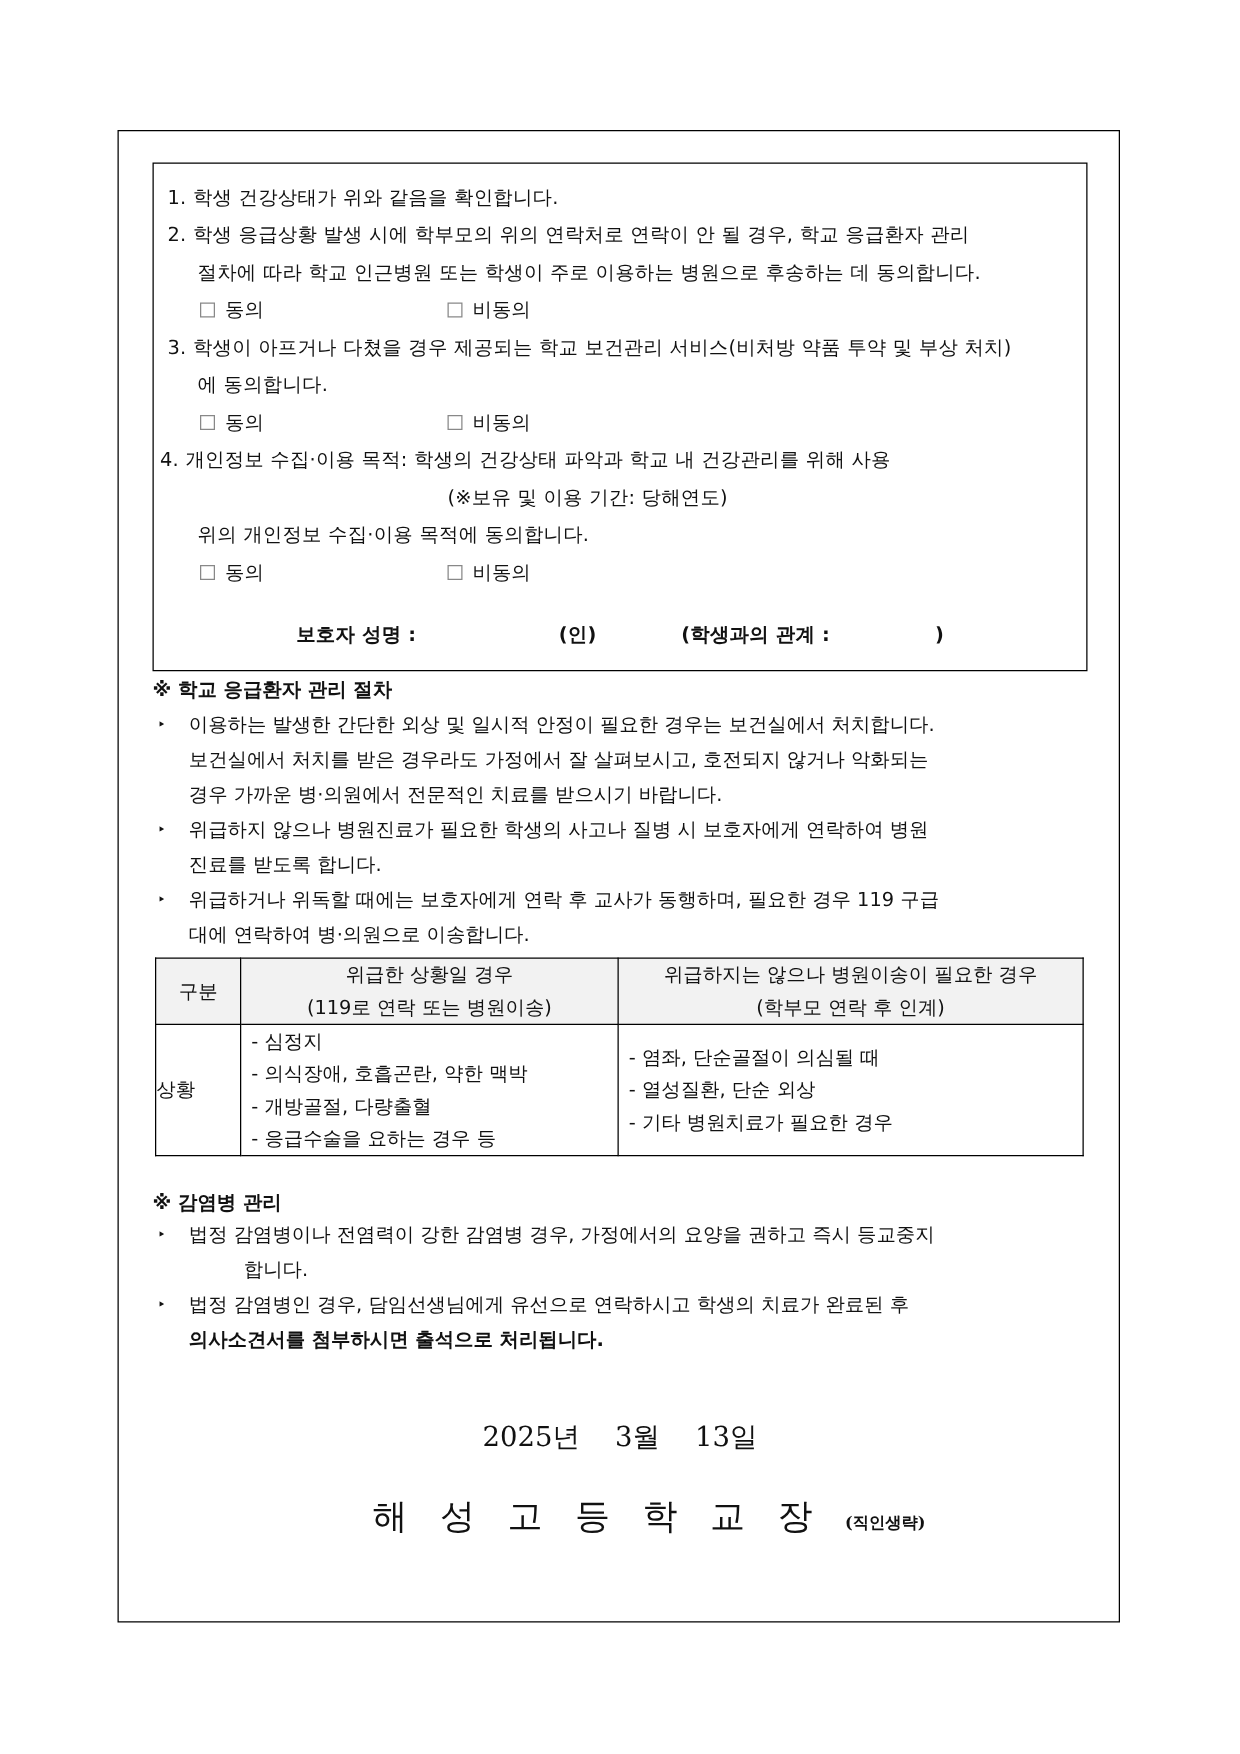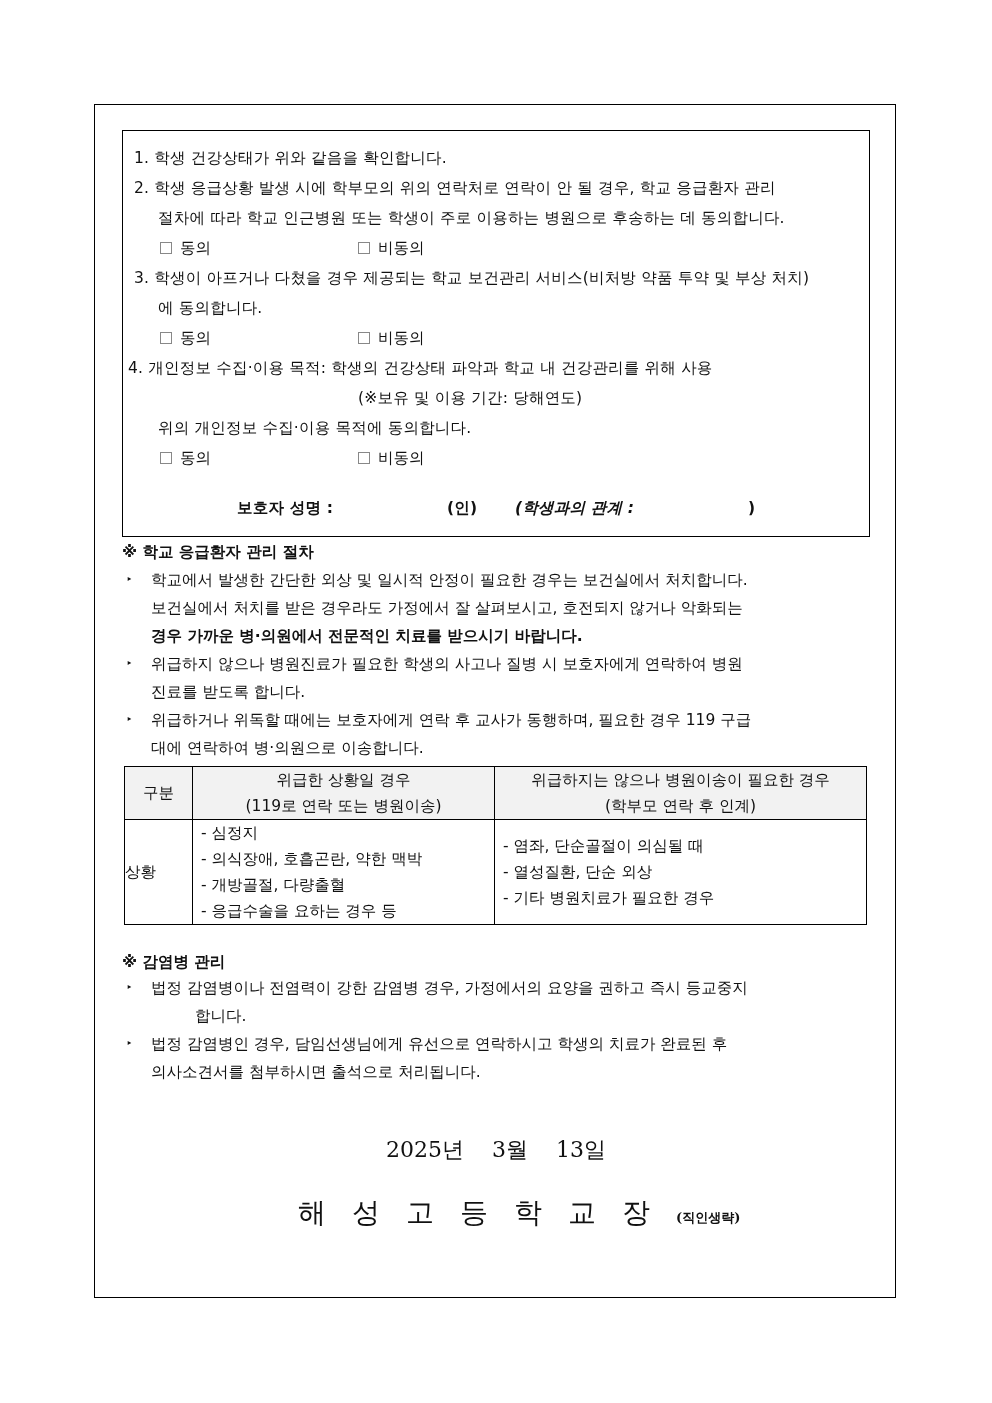--- a/index.html
+++ b/index.html
@@ -64,30 +64,30 @@
 <div class="line" style="left:358px; top:388px;">(※보유 및 이용 기간: 당해연도)</div>
 <div class="line" style="left:158px; top:418px;">위의 개인정보 수집·이용 목적에 동의합니다.</div>
 
 <div class="cb-row" style="left:160px; top:448px;">
   <span class="opt" style="left:0;"><span class="cb"></span><span>동의</span></span>
   <span class="opt" style="left:198px;"><span class="cb"></span><span>비동의</span></span>
 </div>
 
 <div class="line bold" style="left:237px; top:498px;">보호자 성명 :</div>
 <div class="line bold" style="left:447px; top:498px;">(인)</div>
-<div class="line bold" style="left:515px; top:498px;font-style:italic;">(학생과의 관계 :</div>
+<div class="line bold" style="left:545px; top:498px;">(학생과의 관계 :</div>
 <div class="line bold" style="left:748px; top:498px;">)</div>
 
 <div class="section-title" style="left:122px; top:542px;">※ 학교 응급환자 관리 절차</div>
 
 <div class="bullet" style="left:126px; top:566px;">
   <span class="mark">‣</span>
-  <span class="txt" style="top:0;">학교에서 발생한 간단한 외상 및 일시적 안정이 필요한 경우는 보건실에서 처치합니다.</span>
+  <span class="txt" style="top:0;">이용하는 발생한 간단한 외상 및 일시적 안정이 필요한 경우는 보건실에서 처치합니다.</span>
   <span class="txt" style="top:28px;">보건실에서 처치를 받은 경우라도 가정에서 잘 살펴보시고, 호전되지 않거나 악화되는</span>
-  <span class="txt" style="top:56px;font-weight:bold;">경우 가까운 병·의원에서 전문적인 치료를 받으시기 바랍니다.</span>
+  <span class="txt" style="top:56px;">경우 가까운 병·의원에서 전문적인 치료를 받으시기 바랍니다.</span>
 </div>
 
 <div class="bullet" style="left:126px; top:650px;">
   <span class="mark">‣</span>
   <span class="txt" style="top:0;">위급하지 않으나 병원진료가 필요한 학생의 사고나 질병 시 보호자에게 연락하여 병원</span>
   <span class="txt" style="top:28px;">진료를 받도록 합니다.</span>
 </div>
 
 <div class="bullet" style="left:126px; top:706px;">
   <span class="mark">‣</span>
@@ -135,20 +135,20 @@
 
 <div class="bullet" style="left:126px; top:974px;">
   <span class="mark">‣</span>
   <span class="txt" style="top:0;">법정 감염병이나 전염력이 강한 감염병 경우, 가정에서의 요양을 권하고 즉시 등교중지</span>
   <span class="txt" style="top:28px;margin-left:44px;">합니다.</span>
 </div>
 
 <div class="bullet" style="left:126px; top:1030px;">
   <span class="mark">‣</span>
   <span class="txt" style="top:0;">법정 감염병인 경우, 담임선생님에게 유선으로 연락하시고 학생의 치료가 완료된 후</span>
-  <span class="txt" style="top:28px;">의사소견서를 첨부하시면 출석으로 처리됩니다.</span>
+  <span class="txt" style="top:28px;font-weight:bold;">의사소견서를 첨부하시면 출석으로 처리됩니다.</span>
 </div>
 
 <div class="date">2025년    3월    13일</div>
 
 <div class="signature">
   <span class="name">해성고등학교장</span><span class="seal">(직인생략)</span>
 </div>
 
 </body></html>

